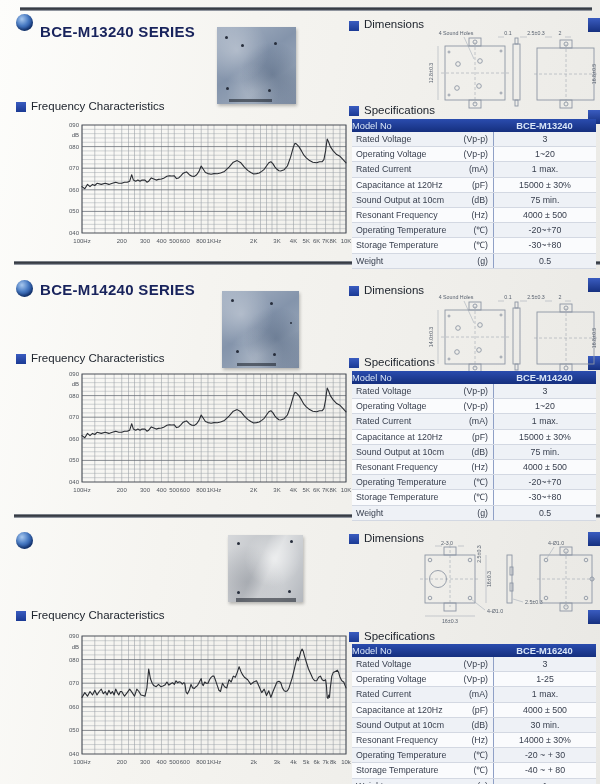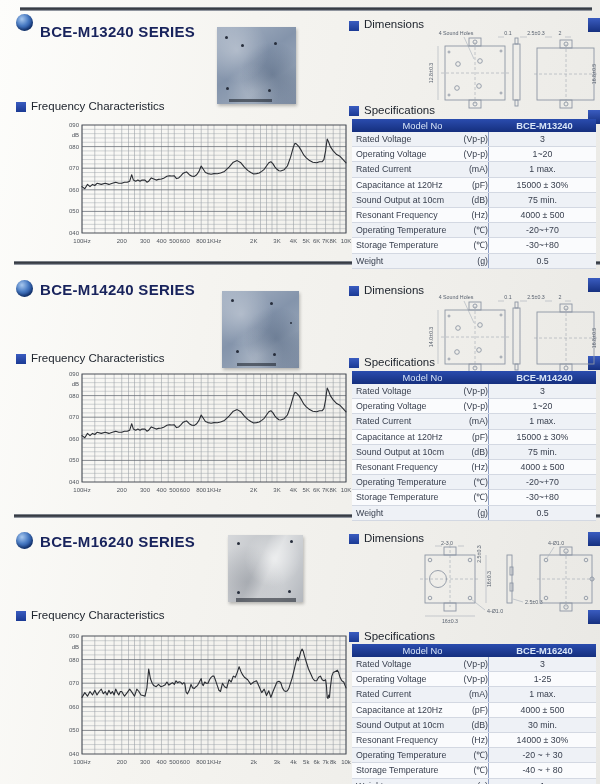--- a/index.html
+++ b/index.html
@@ -23,26 +23,26 @@
   .photo-gray{background:
       radial-gradient(circle at 60% 35%,rgba(255,255,255,.5),transparent 45%),
       radial-gradient(circle at 25% 70%,rgba(120,125,135,.35),transparent 50%),
       linear-gradient(115deg,#d6d8db 0%,#c2c5c9 40%,#dcdee0 55%,#b3b7bd 100%);}
   .pdot{position:absolute;border-radius:50%;background:#272e3c;}
   .pstrip{position:absolute;background:rgba(22,27,37,.55);}
   .chart{position:absolute;}
   .spec-table{position:absolute;font-size:8.8px;color:#39404f;background:#fafbfd;}
   .spec-head{height:13px;display:flex;align-items:center;font-size:9.3px;
              background:linear-gradient(#2a4cae,#152f7e);color:#d9e6f8;}
-  .spec-head .h-left{width:141px;text-align:center;}
+  .spec-head .h-left{width:141px;text-align:left;}
   .spec-head .h-right{flex:1;text-align:center;font-weight:bold;}
   .spec-row{display:flex;align-items:stretch;height:14.2px;border-bottom:1px solid #d3d8e2;}
   .spec-row:nth-child(even){background:#eef1f6;}
   .spec-row .lbl{width:92px;padding-left:4px;display:flex;align-items:center;}
-  .spec-row .unit{width:40px;border-right:1px solid #8fa0c6;
+  .spec-row .unit{width:40px;padding-right:5px;border-right:1px solid #8fa0c6;
                   display:flex;align-items:center;justify-content:flex-end;}
   .spec-row .val{flex:1;display:flex;align-items:center;justify-content:center;}
   svg text{font-family:"Liberation Sans",sans-serif;}
   .dim-svg{position:absolute;}
   .dim-line{stroke:#8d96a4;stroke-width:.9;fill:none;}
   .dim-thin{stroke:#a8b0bb;stroke-width:.6;fill:none;}
   .dim-dash{stroke:#9aa3af;stroke-width:.55;fill:none;stroke-dasharray:3 2;}
   .dim-txt{font-size:5.3px;fill:#5a6370;}
 </style>
 </head>
@@ -459,21 +459,20 @@
         <span class="val">-30~+80</span>
       </div>
       <div class="spec-row">
         <span class="lbl">Weight</span>
         <span class="unit">(g)</span>
         <span class="val">0.5</span>
       </div>
     </div>
 
   <div class="sphere" style="left:16px;top:532px;"></div>
-  <div class="series-title" style="left:40px;top:533px;">BCE-M16240 SERIES</div>
 
   <div class="photo photo-gray" style="left:228px;top:535px;width:75px;height:67px;">
     <div class="pdot" style="left:12%;top:10%;width:3px;height:3px;"></div>
     <div class="pdot" style="left:82%;top:8%;width:3px;height:3px;"></div>
     <div class="pdot" style="left:12%;top:84%;width:3px;height:3px;"></div>
     <div class="pdot" style="left:80%;top:82%;width:3px;height:3px;"></div>
     <div class="pstrip" style="left:10%;bottom:0;width:80%;height:6%;"></div>
   </div>
 
   <div class="blue-sq" style="left:349px;top:534px;"></div>

